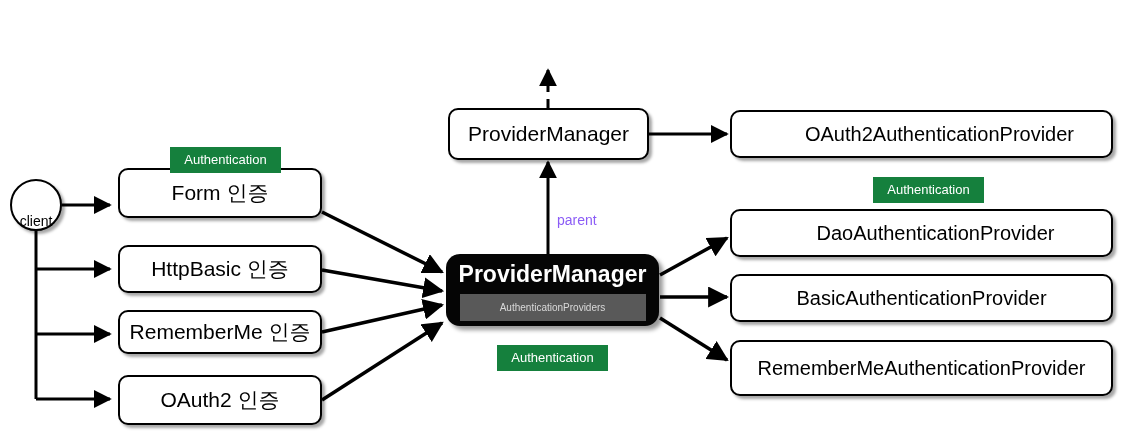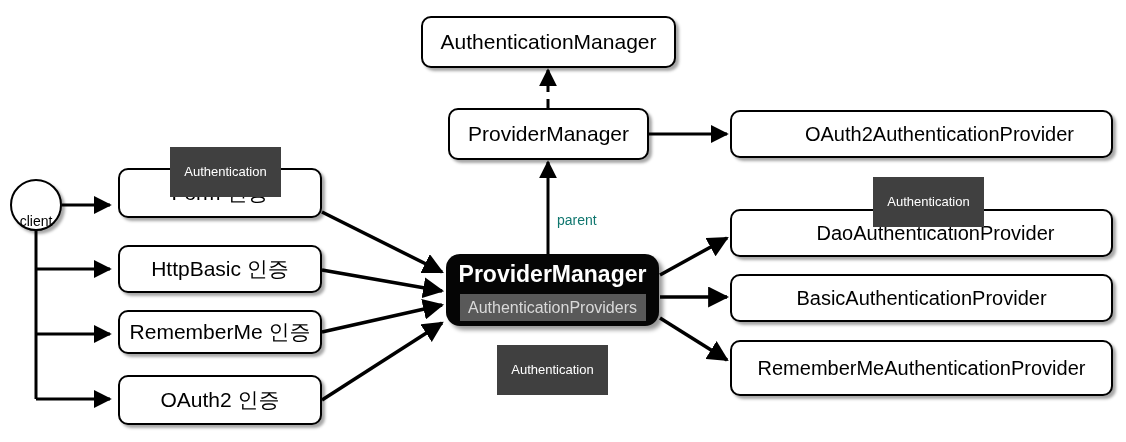--- a/index.html
+++ b/index.html
@@ -71,47 +71,47 @@
     color: #ffffff;
     font-size: 23px;
     font-weight: bold;
     margin-top: 7px;
     letter-spacing: 0px;
     white-space: nowrap;
   }
   .center-sub {
     background: #595959;
     color: #d9d9d9;
-    font-size: 16px;
+    font-size: 10px;
     width: 186px;
     height: 27px;
     margin-top: 6px;
     display: flex;
     align-items: center;
     justify-content: center;
     white-space: nowrap;
   }
 
   .badge {
     position: absolute;
-    background: #404040;
+    background: #15803d;
     color: #ffffff;
     font-size: 13px;
     line-height: 18px;
     height: 18px;
-    padding: 16px 4px;
+    padding: 4px 4px;
     white-space: nowrap;
     text-align: center;
     z-index: 5;
   }
 
   .edge-label {
     position: absolute;
     font-size: 14px;
-    color: #0f766e;
+    color: #8b5cf6;
     white-space: nowrap;
     z-index: 5;
   }
 </style>
 </head>
 <body>
 
 <div id="canvas">
 
   <svg class="edges" viewBox="0 0 1126 442" xmlns="http://www.w3.org/2000/svg">
@@ -187,23 +187,20 @@
   <div class="node node-lg" style="left:118px; top:245px; width:204px; height:48px;">
     <span>HttpBasic 인증</span>
   </div>
   <div class="node node-lg" style="left:118px; top:310px; width:204px; height:44px;text-align:right;">
     <span>RememberMe 인증</span>
   </div>
   <div class="node node-lg" style="left:118px; top:375px; width:204px; height:50px;">
     <span>OAuth2 인증</span>
   </div>
 
-  <div class="node node-lg" style="left:421px; top:16px; width:255px; height:52px;">
-    <span>AuthenticationManager</span>
-  </div>
   <div class="node node-lg" style="left:448px; top:108px; width:201px; height:52px;">
     <span>ProviderManager</span>
   </div>
 
   <div class="center-node" style="left:446px; top:254px; width:213px; height:72px;">
     <div class="center-title">ProviderManager</div>
     <div class="center-sub">AuthenticationProviders</div>
   </div>
 
   <div class="node node-md" style="left:730px; top:110px; width:383px; height:48px;padding-left:36px;">

